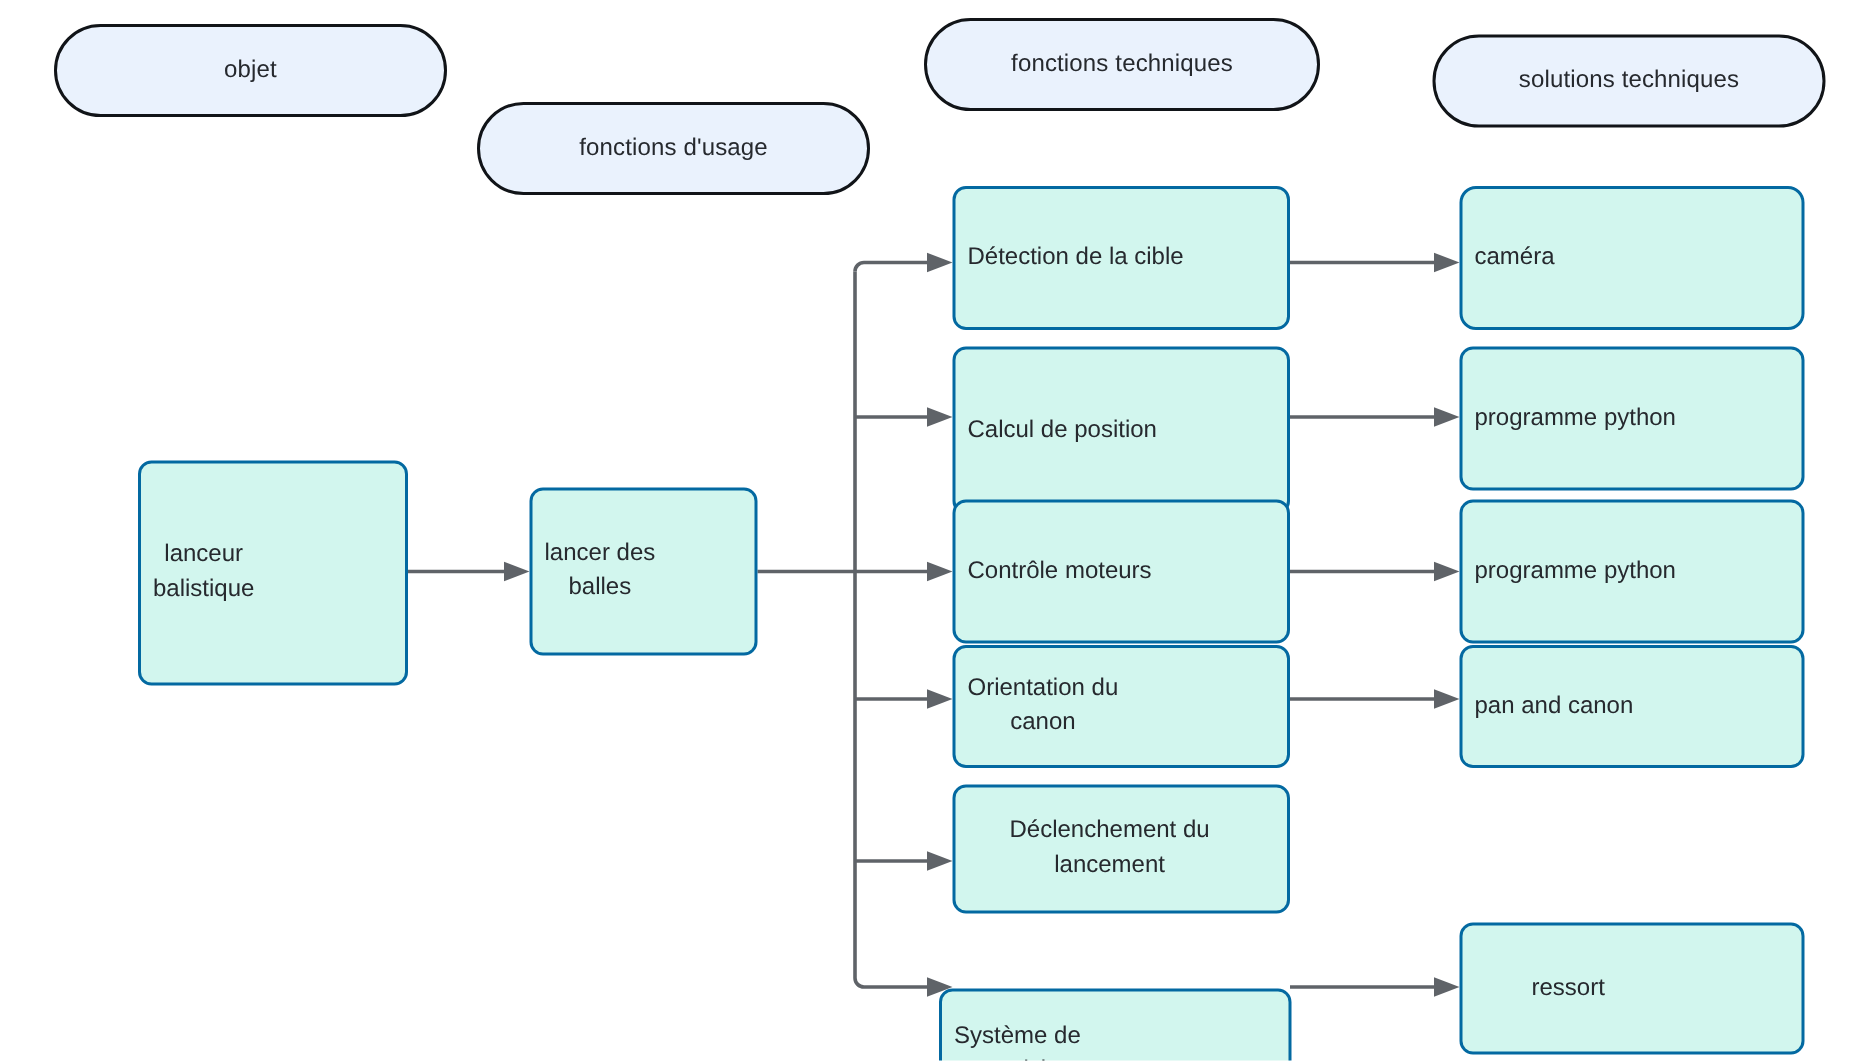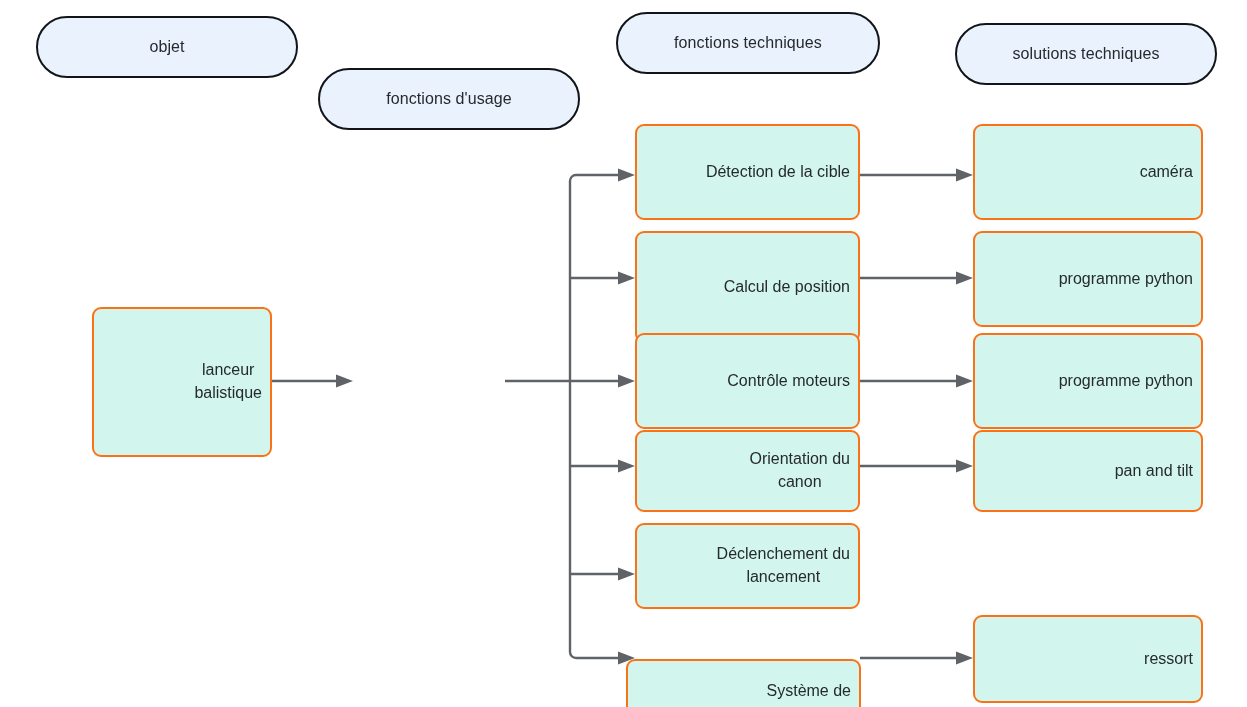--- a/index.html
+++ b/index.html
@@ -22,23 +22,23 @@
     box-sizing:border-box;
     font-size:16px;
     color:#26292e;
     letter-spacing:.1px;
   }
 
   
   .box{
     position:absolute;
     background:#d2f6ee;
-    border:2px solid #f97316;
+    border:2px solid #0369a1;
     border-radius:9px;
-    display:flex;align-items:center;justify-content:flex-end;
+    display:flex;align-items:center;justify-content:flex-start;
     text-align:center;
     box-sizing:border-box;
     font-size:16px;
     line-height:1.42;
     color:#26292e;
     padding:4px 8px;
   }
   .box span{display:block;}
 
   
@@ -102,20 +102,26 @@
     <polygon class="wire-head" points="956,651.5 973,658 956,664.5"></polygon>
   </svg>
 
   <div class="box" style="left:92px;top:307px;width:180px;height:150px;">
     <div>
       <span>lanceur</span>
       <span>balistique</span>
     </div>
   </div>
 
+  <div class="box" style="left:353px;top:325px;width:152px;height:112px;">
+    <div>
+      <span>lancer des</span>
+      <span>balles</span>
+    </div>
+  </div>
 
   <div class="box" style="left:635px;top:124px;width:225px;height:96px;">
     <div>
       <span>Détection de la cible</span>
     </div>
   </div>
   <div class="box" style="left:635px;top:231px;width:225px;height:112px;">
     <div>
       <span>Calcul de position</span>
     </div>
@@ -137,38 +143,38 @@
       <span>lancement</span>
     </div>
   </div>
   <div class="box" style="left:626px;top:615px;width:235px;height:88px;margin-top:44px;">
     <div>
       <span>Système de</span>
       <span>propulsion</span>
     </div>
   </div>
 
-  <div class="box" style="left:973px;top:124px;width:230px;height:96px;">
+  <div class="box" style="left:973px;top:124px;width:230px;height:96px;border-radius:11px;">
     <div>
       <span>caméra</span>
     </div>
   </div>
   <div class="box" style="left:973px;top:231px;width:230px;height:96px;">
     <div>
       <span>programme python</span>
     </div>
   </div>
   <div class="box" style="left:973px;top:333px;width:230px;height:96px;">
     <div>
       <span>programme python</span>
     </div>
   </div>
   <div class="box" style="left:973px;top:430px;width:230px;height:82px;">
     <div>
-      <span>pan and tilt</span>
+      <span>pan and canon</span>
     </div>
   </div>
   <div class="box" style="left:973px;top:615px;width:230px;height:88px;padding-left:46px;">
     <div>
       <span>ressort</span>
     </div>
   </div>
 
 </div>
 

